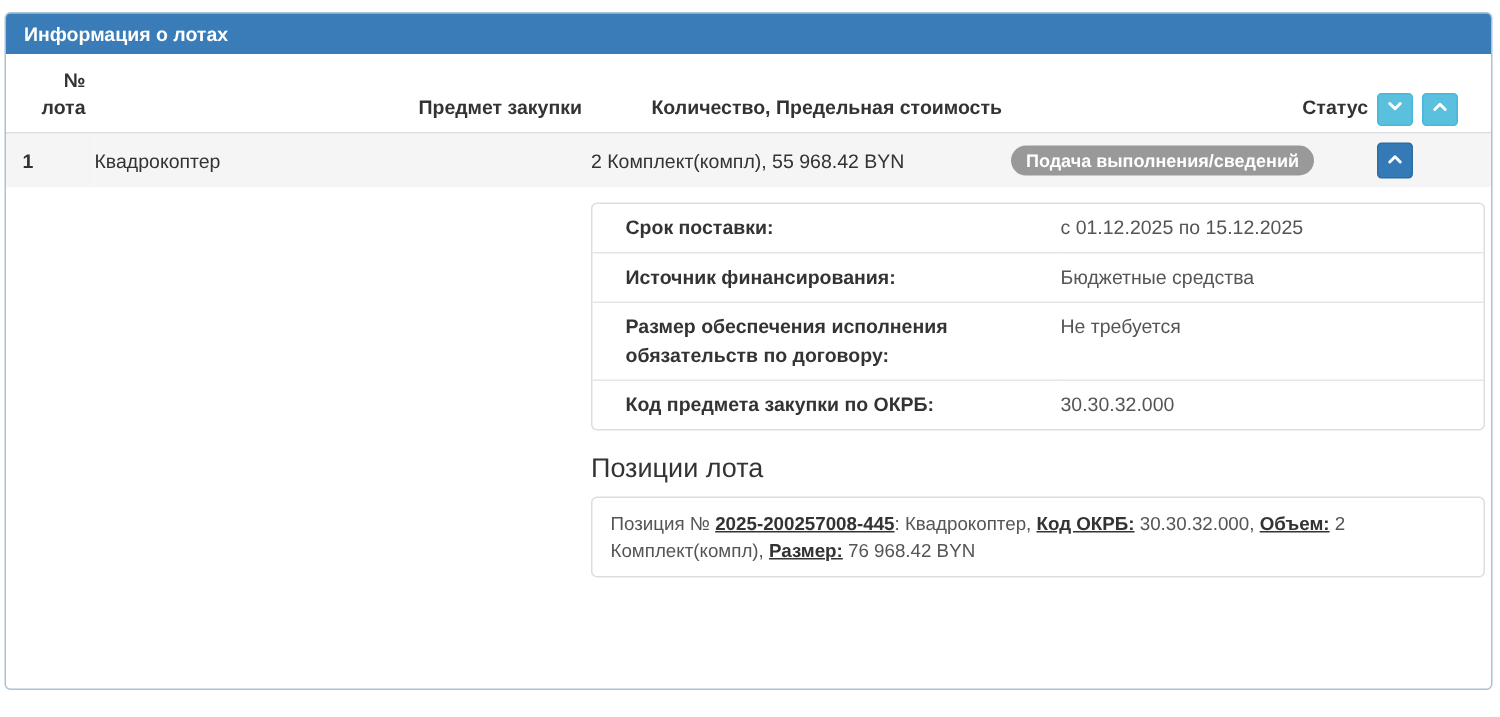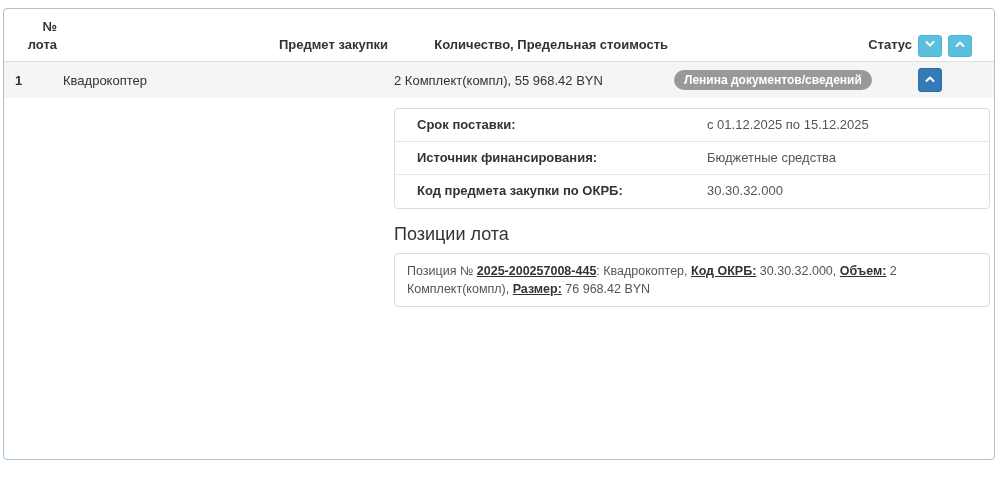--- a/index.html
+++ b/index.html
@@ -120,20 +120,21 @@
     font-size: 12.5px;
     line-height: 1.45;
     color: #555;
   }
   .position-box b { color: #333; font-weight: bold; text-decoration: underline; }
 </style>
 </head>
 <body>
 
 <div class="panel">
+  <div class="panel-heading">Информация о лотах</div>
 
   <table class="lots-table">
     <colgroup>
       <col class="c1">
         <col class="c2">
         <col class="c3">
         <col class="c4">
         <col class="c5">
     </colgroup>
     <tbody>
@@ -159,21 +160,21 @@
             </span>
           </span>
         </span>
       </th>
     </tr>
     <tr class="lot-row">
       <td class="first lot-num">1</td>
       <td>Квадрокоптер</td>
       <td>2 Комплект(компл), 55 968.42 BYN</td>
       <td>
-        <span class="badge">Ленина документов/сведений</span>
+        <span class="badge">Подача выполнения/сведений</span>
       </td>
       <td class="btn-cell">
         <span class="btn btn-primary">
           <span>
             <svg width="12" height="12" viewBox="0 0 12 12">
                   <path d="M2.5 8 L6 4.5 L9.5 8" fill="none" stroke="#fff" stroke-width="2" stroke-linecap="round" stroke-linejoin="round"></path>
                 </svg>
           </span>
         </span>
       </td>
@@ -186,20 +187,24 @@
             <tbody>
                   <tr>
               <td class="d-label">Срок поставки:</td>
               <td class="d-value">с 01.12.2025 по 15.12.2025</td>
             </tr>
             <tr>
               <td class="d-label">Источник финансирования:</td>
               <td class="d-value">Бюджетные средства</td>
             </tr>
             <tr>
+              <td class="d-label">Размер обеспечения исполнения обязательств по договору:</td>
+              <td class="d-value">Не требуется</td>
+            </tr>
+            <tr>
               <td class="d-label">Код предмета закупки по ОКРБ:</td>
               <td class="d-value">30.30.32.000</td>
             </tr>
           </tbody>
               </table>
 
           <div class="positions-heading">Позиции лота</div>
 
           <div class="position-box">
             <span>Позиция № </span><b>2025-200257008-445</b><span>: Квадрокоптер, </span><b>Код ОКРБ:</b><span> 30.30.32.000, </span><b>Объем:</b><span> 2 Комплект(компл), </span><b>Размер:</b><span> 76 968.42 BYN</span>

